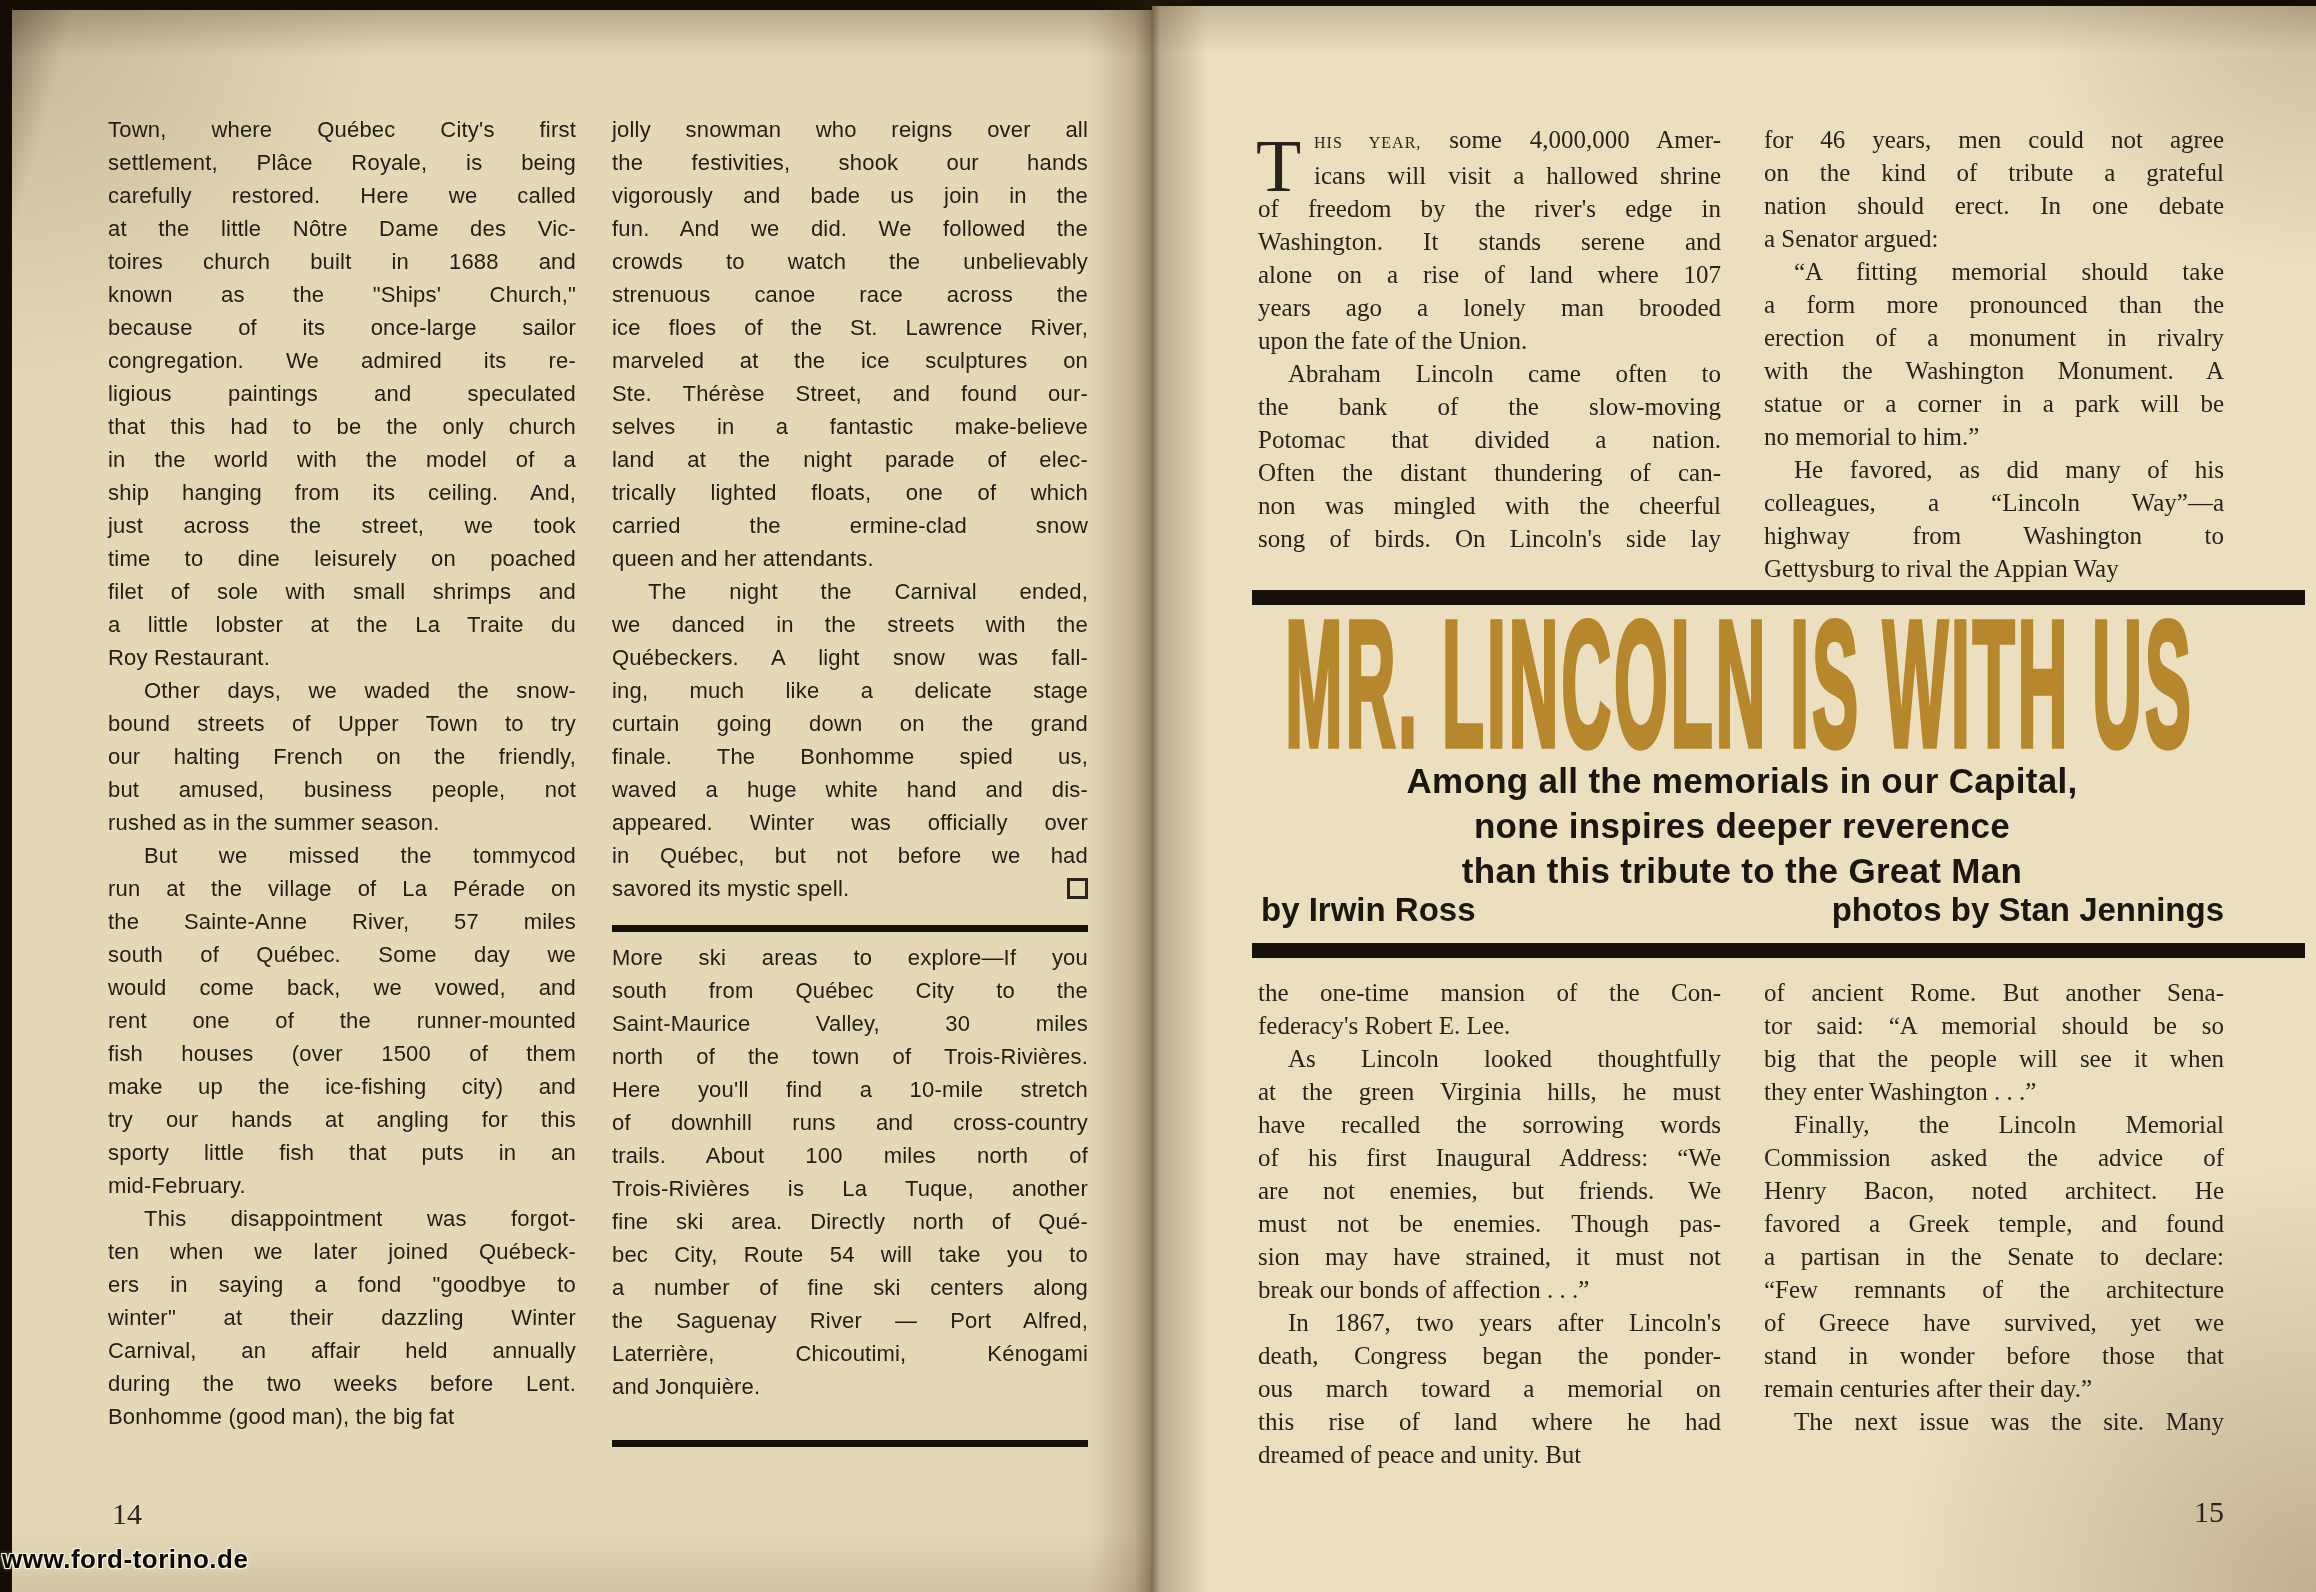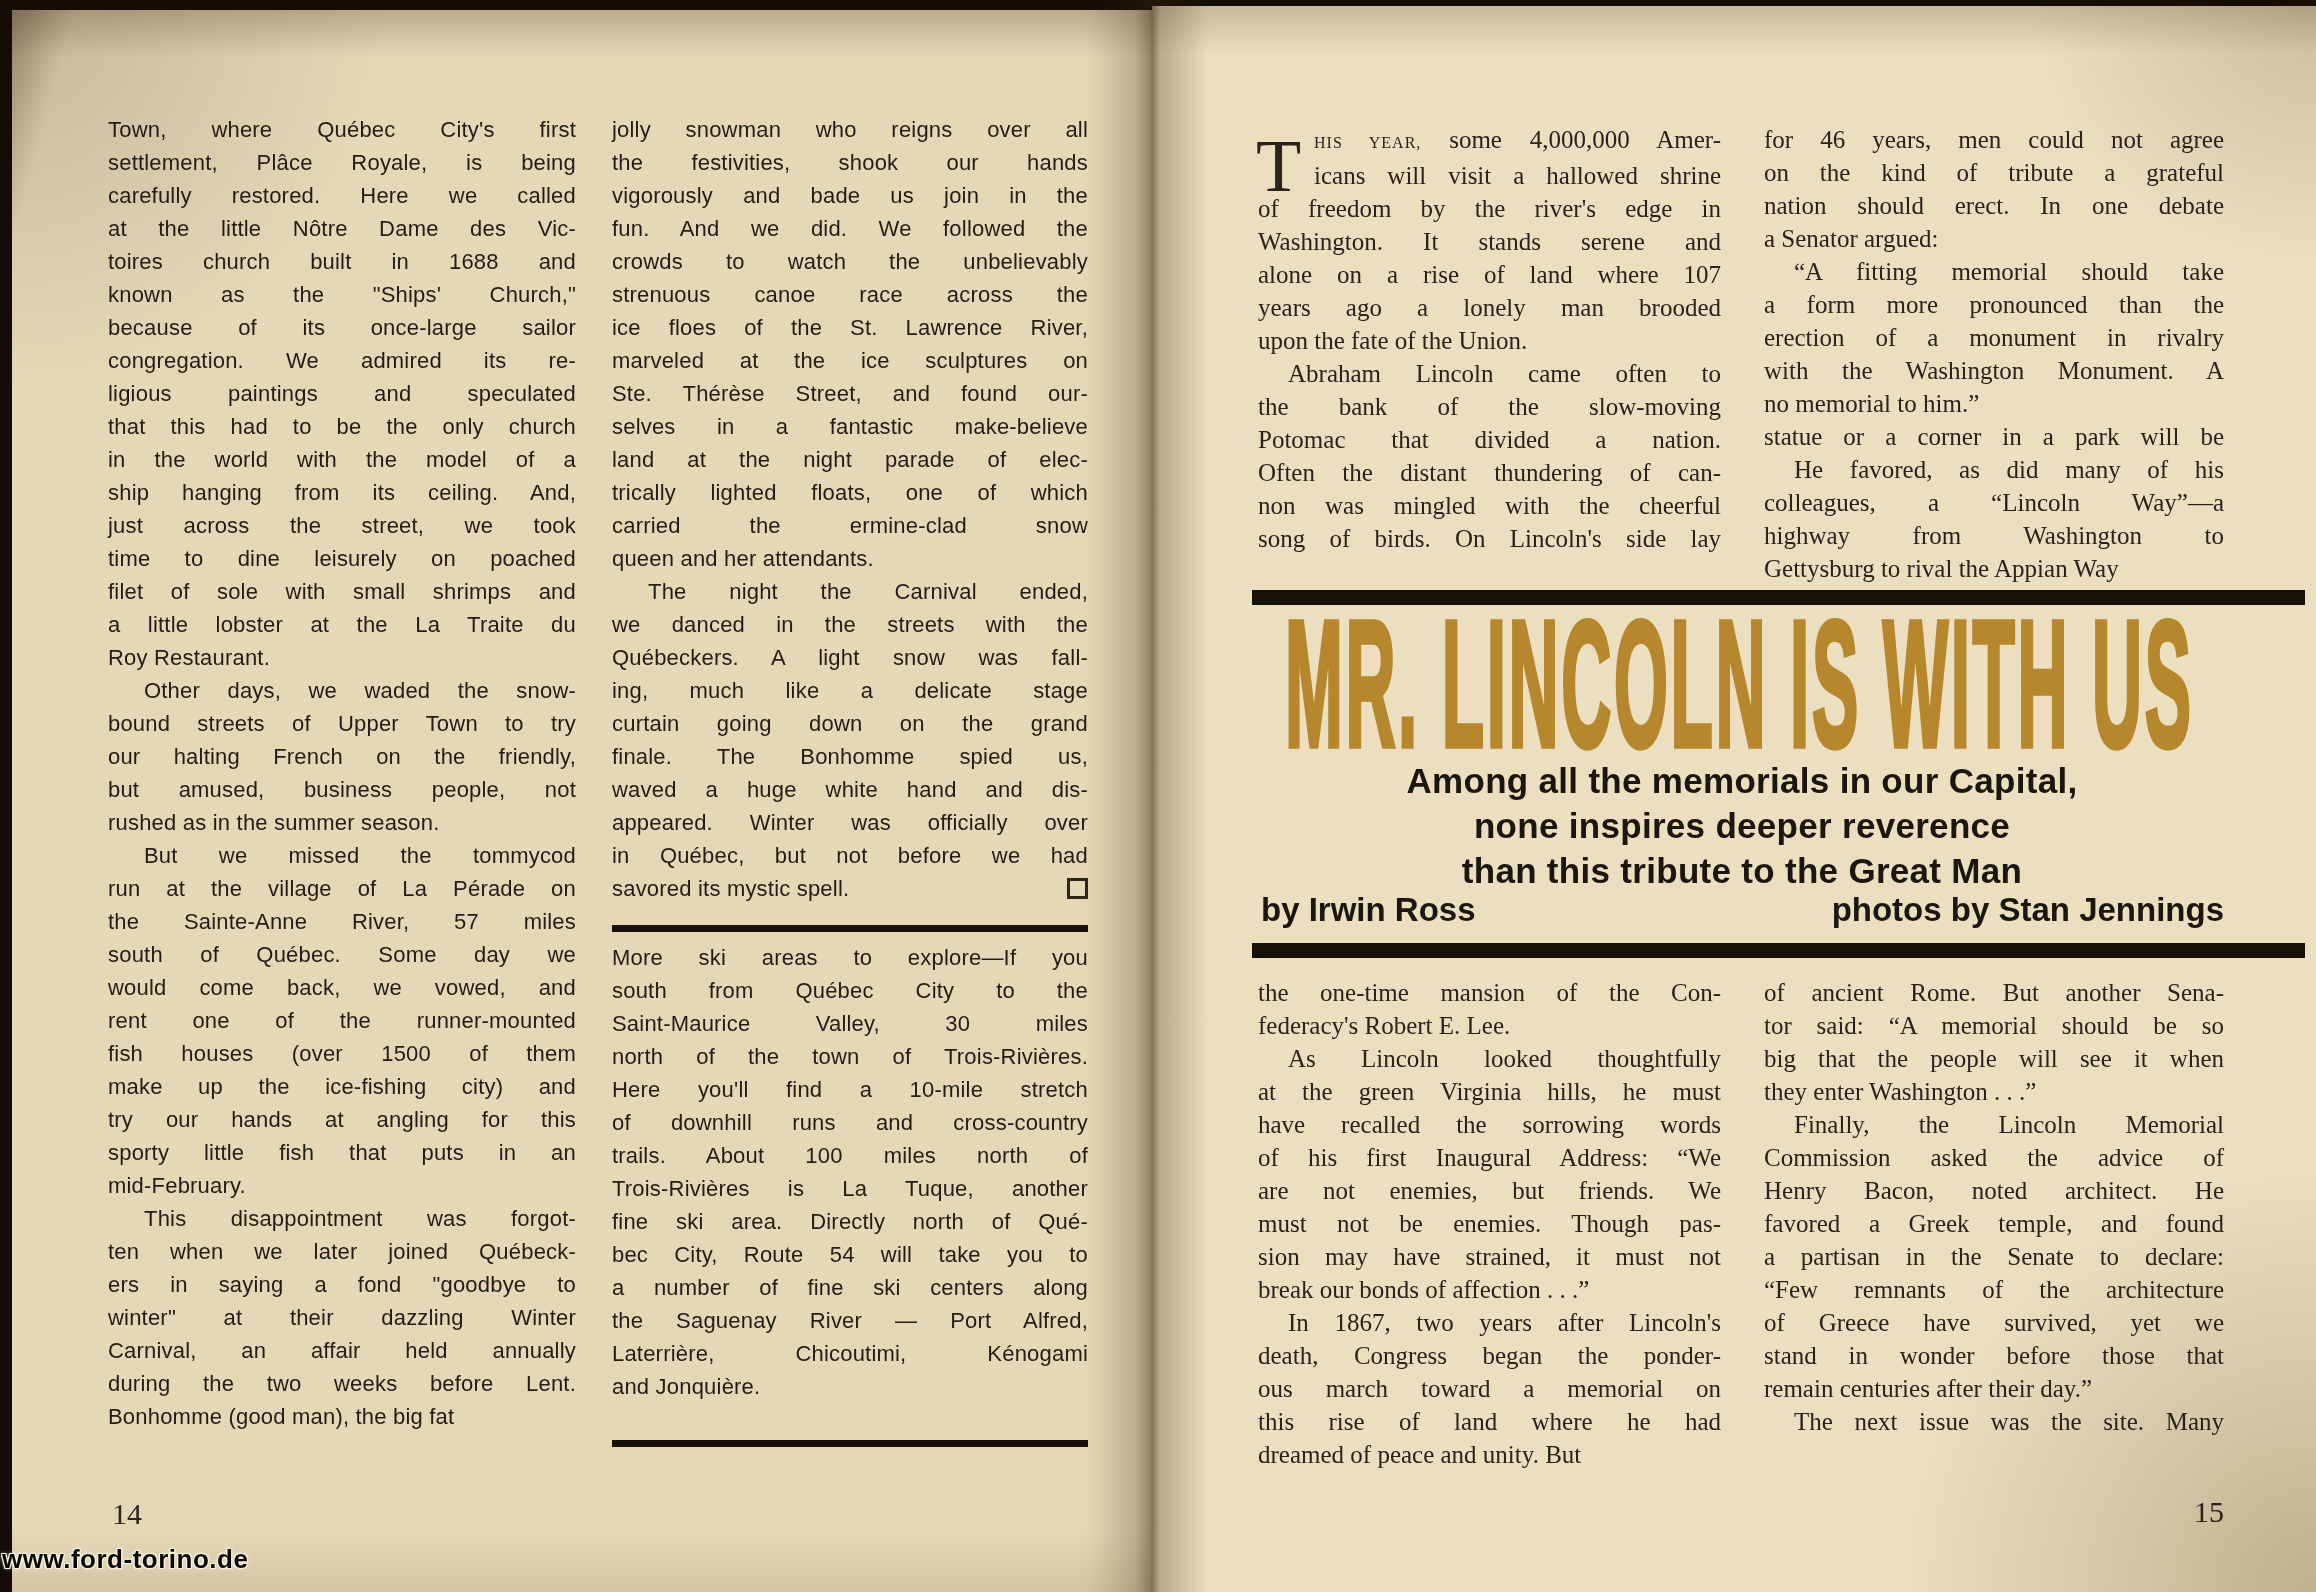--- a/index.html
+++ b/index.html
@@ -158,22 +158,22 @@
       </div>
     <div class="col serif" style="left:612px;top:117px;width:460px">
         <div class="ln">for 46 years, men could not agree</div>
         <div class="ln">on the kind of tribute a grateful</div>
         <div class="ln">nation should erect. In one debate</div>
         <div class="ln end">a Senator argued:</div>
         <div class="ln ind">“A fitting memorial should take</div>
         <div class="ln">a form more pronounced than the</div>
         <div class="ln">erection of a monument in rivalry</div>
         <div class="ln">with the Washington Monument. A</div>
+        <div class="ln">statue or a corner in a park will be</div>
         <div class="ln end">no memorial to him.”</div>
-        <div class="ln">statue or a corner in a park will be</div>
         <div class="ln ind">He favored, as did many of his</div>
         <div class="ln">colleagues, a “Lincoln Way”—a</div>
         <div class="ln">highway from Washington to</div>
         <div class="ln end">Gettysburg to rival the Appian Way</div>
       </div>
 
     <div class="bar" style="left:100px;top:584px;width:1053px"></div>
     <div class="title-wrap" style="left:133px;top:575px;width:910px;height:189px">
       <span id="title-text" style="transform: scale(0.517712, 1.34);">MR. LINCOLN IS WITH US</span>
     </div>

